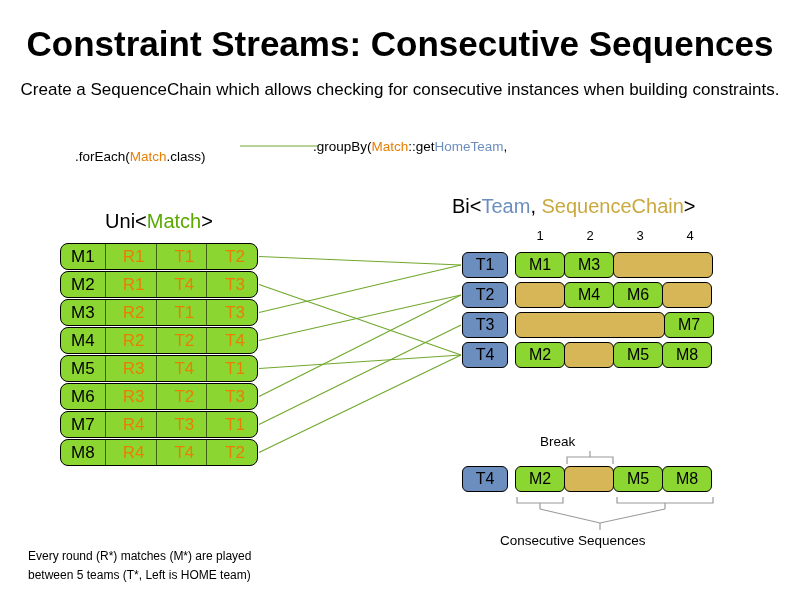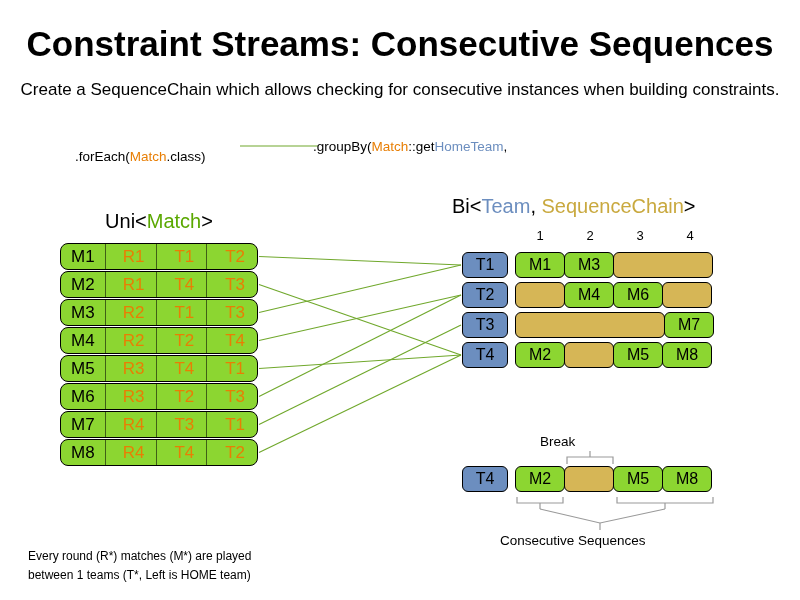--- a/index.html
+++ b/index.html
@@ -192,16 +192,16 @@
       <div class="seg gap w50"></div>
       <div class="seg match w50">M5</div>
       <div class="seg match w50">M8</div>
     </div>
   </div>
 
   <div class="seq-label">Consecutive Sequences</div>
 
   <div class="footnote">
     <div>Every round (R*) matches (M*) are played</div>
-    <div>between 1 teams (T*, Left is HOME team)</div>
+    <div>between 5 teams (T*, Left is HOME team)</div>
   </div>
 
 </div>
 
 </body></html>

